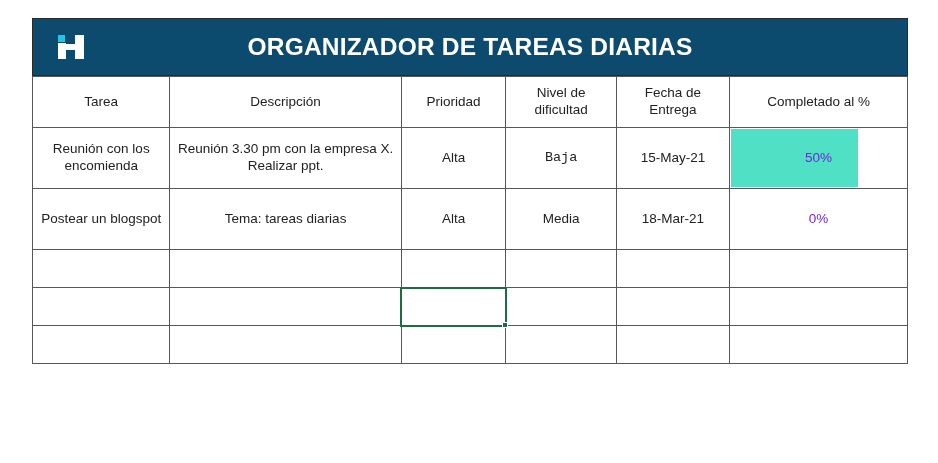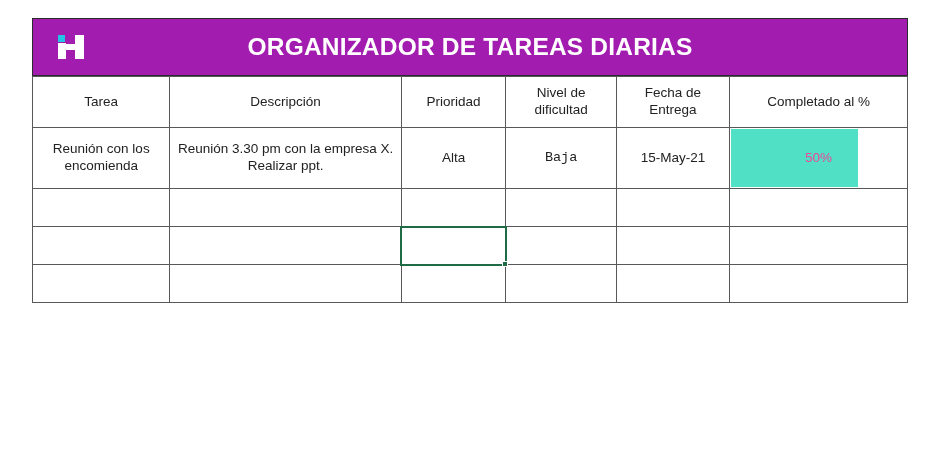--- a/index.html
+++ b/index.html
@@ -15,21 +15,21 @@
   .sheet {
     position: absolute;
     left: 32px;
     top: 18px;
     width: 876px;
   }
 
   
   .banner {
     height: 58px;
-    background: #a21caf;
+    background: #0c4a6e;
     border: 1px solid #2b2b2b;
     display: flex;
     align-items: center;
     position: relative;
   }
   .logo-wrap {
     width: 76px;
     display: flex;
     align-items: center;
     justify-content: center;
@@ -123,21 +123,21 @@
     top: 1px;
     bottom: 1px;
     background: #4fe0c6;
   }
   td.pct .pct-label {
     position: relative;
     z-index: 2;
     display: block;
     line-height: 56px;
     font-size: 13.5px;
-    color: #ec4899;
+    color: #6d28d9;
   }
 
   
   td.selected {
     position: relative;
     outline: 2px solid #1f6b45;
     outline-offset: -1px;
   }
   td.selected .fill-handle {
     position: absolute;
@@ -192,20 +192,31 @@
         <td>Reunión 3.30 pm con la empresa X. Realizar ppt.</td>
         <td class="lvl lvl-alta">Alta</td>
         <td class="lvl lvl-baja">Baja</td>
         <td>15-May-21</td>
         <td class="pct">
           <span class="bar" data-bar="table.rows.0.bar_width_pct" style="width: 72%;"></span>
           <span class="pct-label">50%</span>
         </td>
       </tr>
 
+      <tr class="data-row">
+        <td>Postear un blogspot</td>
+        <td>Tema: tareas diarias</td>
+        <td class="lvl lvl-alta">Alta</td>
+        <td class="lvl lvl-media">Media</td>
+        <td>18-Mar-21</td>
+        <td class="pct">
+
+          <span class="pct-label">0%</span>
+        </td>
+      </tr>
 
 
 
       <tr class="blank-row">
         <td></td>
         <td></td>
         <td></td>
         <td></td>
         <td></td>
         <td></td>

